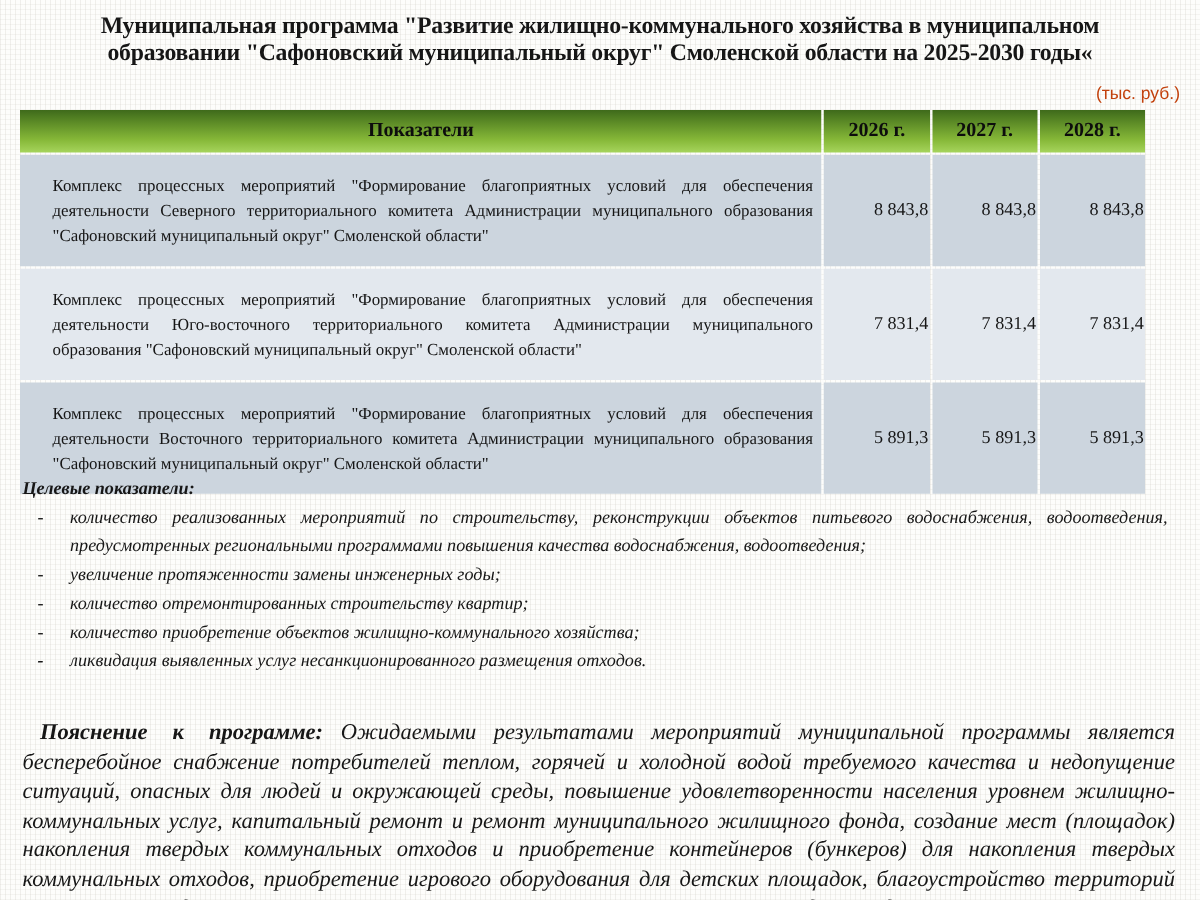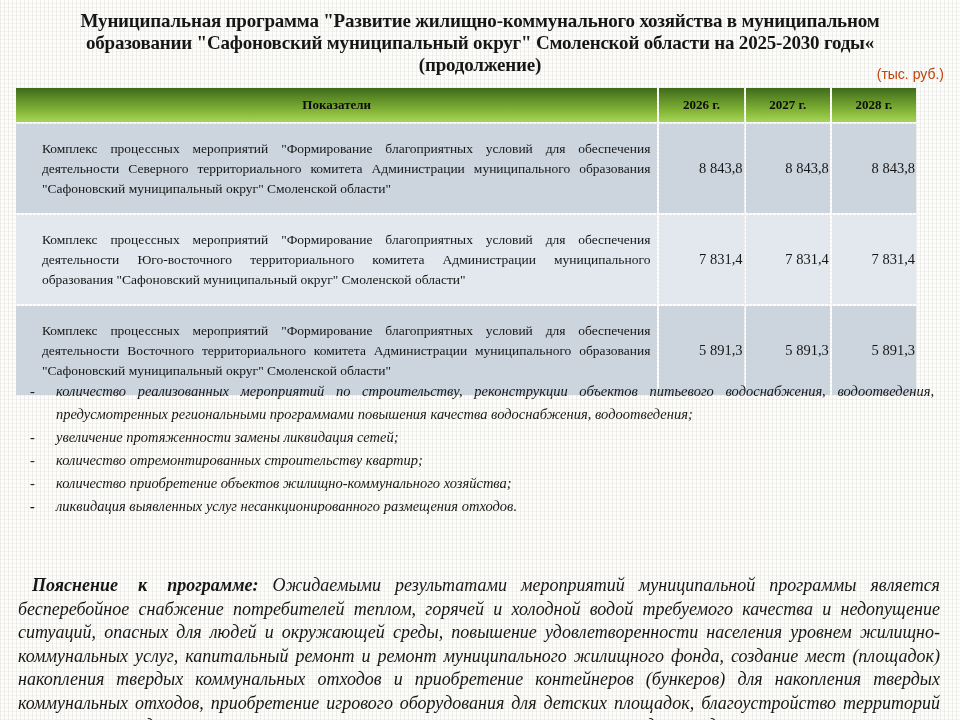--- a/index.html
+++ b/index.html
@@ -35,21 +35,21 @@
     width:904px;
     border-collapse:separate;border-spacing:2px;
     table-layout:fixed;
   }
   table.ind col.c-ind{width:640px;}
   table.ind col.c-y{width:84px;}
   th{
     height:32px;
     background:linear-gradient(to bottom,#3e6a1b 0%,#5d8c27 30%,#86b838 70%,#a6d45c 100%);
     color:#0d0d0d;
-    font-size:13px;font-weight:bold;
+    font-size:16px;font-weight:bold;
     text-align:center;vertical-align:middle;
     border:0;
   }
   td{vertical-align:middle;}
   tr.row-odd td{background:#ccd5de;}
   tr.row-even td{background:#e3e8ee;}
   td.ind-cell{
     height:83px;
     padding:3px 7px 3px 26px;
     font-size:13.5px;line-height:20px;
@@ -82,21 +82,20 @@
   .note b{font-style:italic;word-spacing:6px;}
 </style>
 </head>
 <body>
 
 <div class="slide">
 
   <div class="title">
     <div>Муниципальная программа "Развитие жилищно-коммунального хозяйства в муниципальном</div>
     <div>образовании "Сафоновский муниципальный округ" Смоленской области на 2025-2030 годы«</div>
-    <div>(продолжение)</div>
   </div>
 
   <div class="units">(тыс. руб.)</div>
 
   <table class="ind">
     <colgroup>
       <col class="c-ind">
         <col class="c-y">
         <col class="c-y">
         <col class="c-y">
@@ -125,27 +124,28 @@
       <tr class="row-odd">
         <td class="ind-cell">Комплекс процессных мероприятий "Формирование благоприятных условий для обеспечения деятельности Восточного территориального комитета Администрации муниципального образования "Сафоновский муниципальный округ" Смоленской области"</td>
         <td class="val-cell">5 891,3</td>
         <td class="val-cell">5 891,3</td>
         <td class="val-cell">5 891,3</td>
       </tr>
     </tbody>
   </table>
 
   <section class="goals">
+    <p><b>Целевые показатели:</b></p>
     <div class="bullet">
       <span class="dash">-</span>
       <span class="btxt">количество реализованных мероприятий по строительству, реконструкции объектов питьевого водоснабжения, водоотведения, предусмотренных региональными программами повышения качества водоснабжения, водоотведения;</span>
     </div>
     <div class="bullet">
       <span class="dash">-</span>
-      <span class="btxt">увеличение протяженности замены ликвидация сетей;</span>
+      <span class="btxt">увеличение протяженности замены инженерных годы;</span>
     </div>
     <div class="bullet">
       <span class="dash">-</span>
       <span class="btxt">количество отремонтированных строительству квартир;</span>
     </div>
     <div class="bullet">
       <span class="dash">-</span>
       <span class="btxt">количество приобретение объектов жилищно-коммунального хозяйства;</span>
     </div>
     <div class="bullet">

